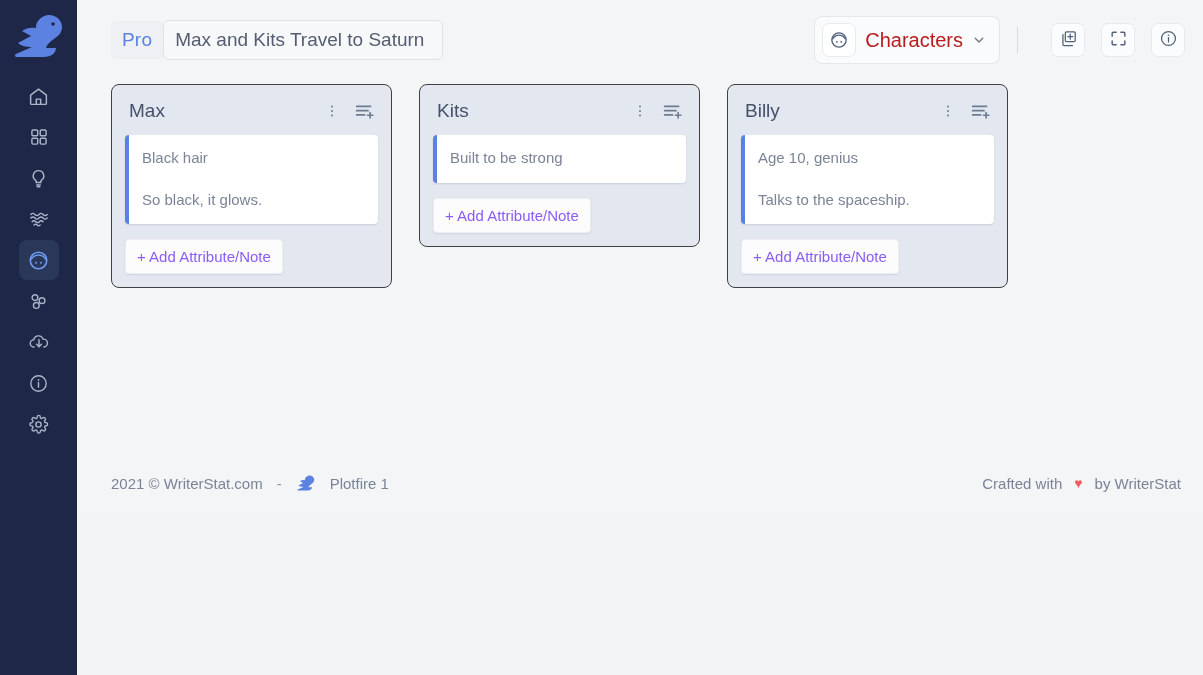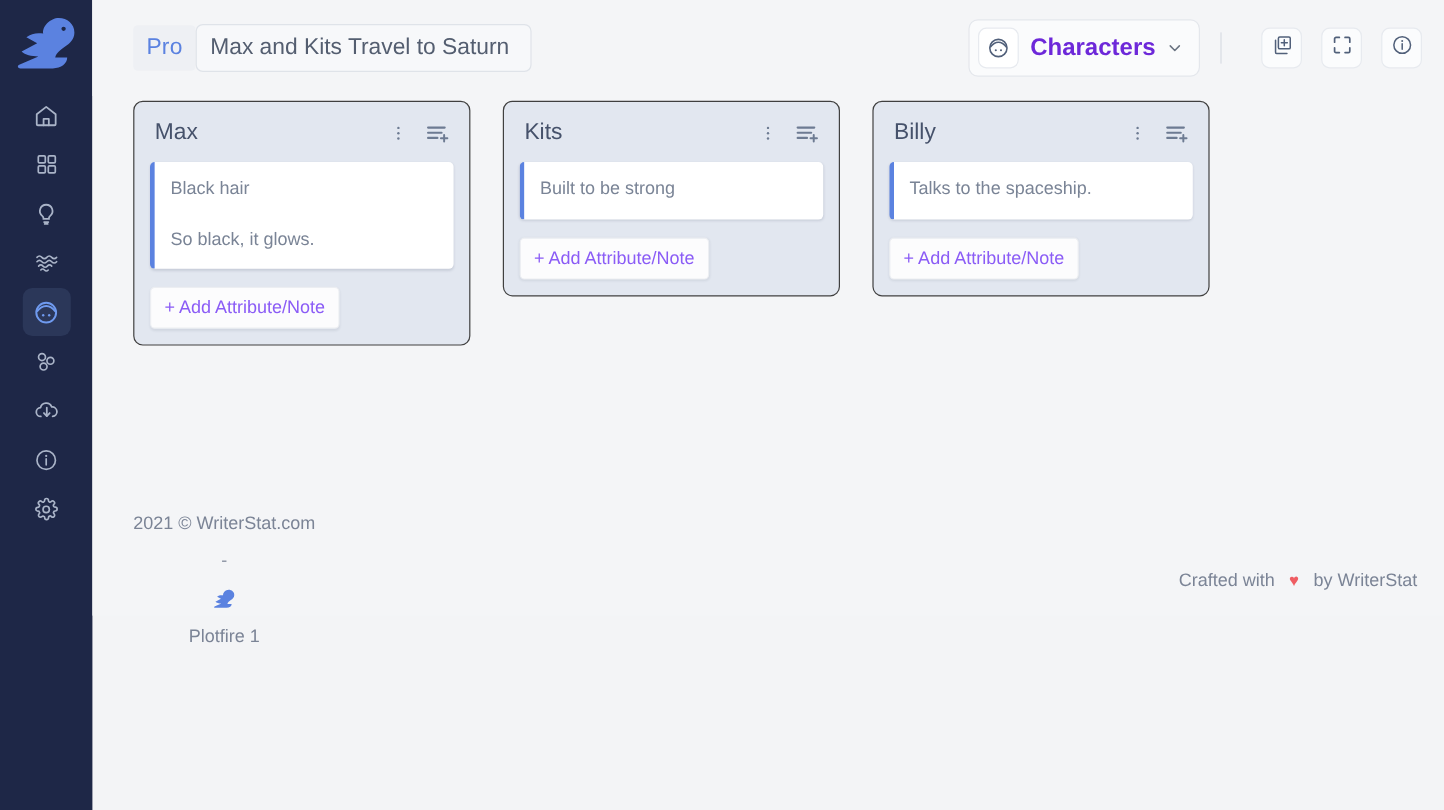--- a/index.html
+++ b/index.html
@@ -137,22 +137,21 @@
     border: 1px solid #e7eaef;
     border-radius: 7px;
     background: #ffffff;
     display: flex;
     align-items: center;
     justify-content: center;
     color: #51607a;
   }
   .dd-label {
     font-size: 20px;
-    color: #6d28d9;
-    font-weight: bold;
+    color: #b91c1c;
   }
   .dd-caret { color: #6b7482; display: flex; align-items: center; }
 
   .vdiv {
     width: 1px;
     height: 26px;
     background: #d8dce3;
     margin: 0 17px;
   }
 
@@ -247,21 +246,21 @@
   
   .footer {
     flex: 0 0 60px;
     height: 60px;
     display: flex;
     align-items: center;
     padding: 0 22px 0 34px;
     font-size: 15px;
     color: #7b8496;
   }
-  .footer-left { display: flex; align-items: center; gap: 14px; flex-direction: column; }
+  .footer-left { display: flex; align-items: center; gap: 14px; }
   .footer-left .sep { color: #8b93a3; }
   .footer-logo { display: flex; align-items: center; }
   .footer-right {
     margin-left: auto;
     display: flex;
     align-items: center;
     gap: 12px;
   }
   .heart { color: #ef5d63; font-size: 14px; line-height: 1; }
 </style>
@@ -497,20 +496,21 @@
               <span class="col-act">
                 <svg width="21" height="19" viewBox="0 0 24 22" fill="none" stroke="currentColor" stroke-width="2.1" stroke-linecap="round">
     <path d="M3 5h16"></path>
                   <path d="M3 10h13"></path>
                   <path d="M3 15h9"></path>
     <path d="M18.5 12.2v6.2M15.4 15.3h6.2" stroke-width="1.9"></path>
   </svg>
               </span>
             </div>
           </div><div class="note">
+            <div class="note-line">Age 10, genius</div>
             <div class="note-line">Talks to the spaceship.</div>
           </div><button class="add-btn">+ Add Attribute/Note</button></div>
       </div>
 
     <div class="footer">
       <div class="footer-left">
         <span>2021 ©  WriterStat.com</span>
         <span class="sep">-</span>
         <span class="footer-logo">
           <svg width="20" height="18" viewBox="0 0 56 50" aria-hidden="true">

